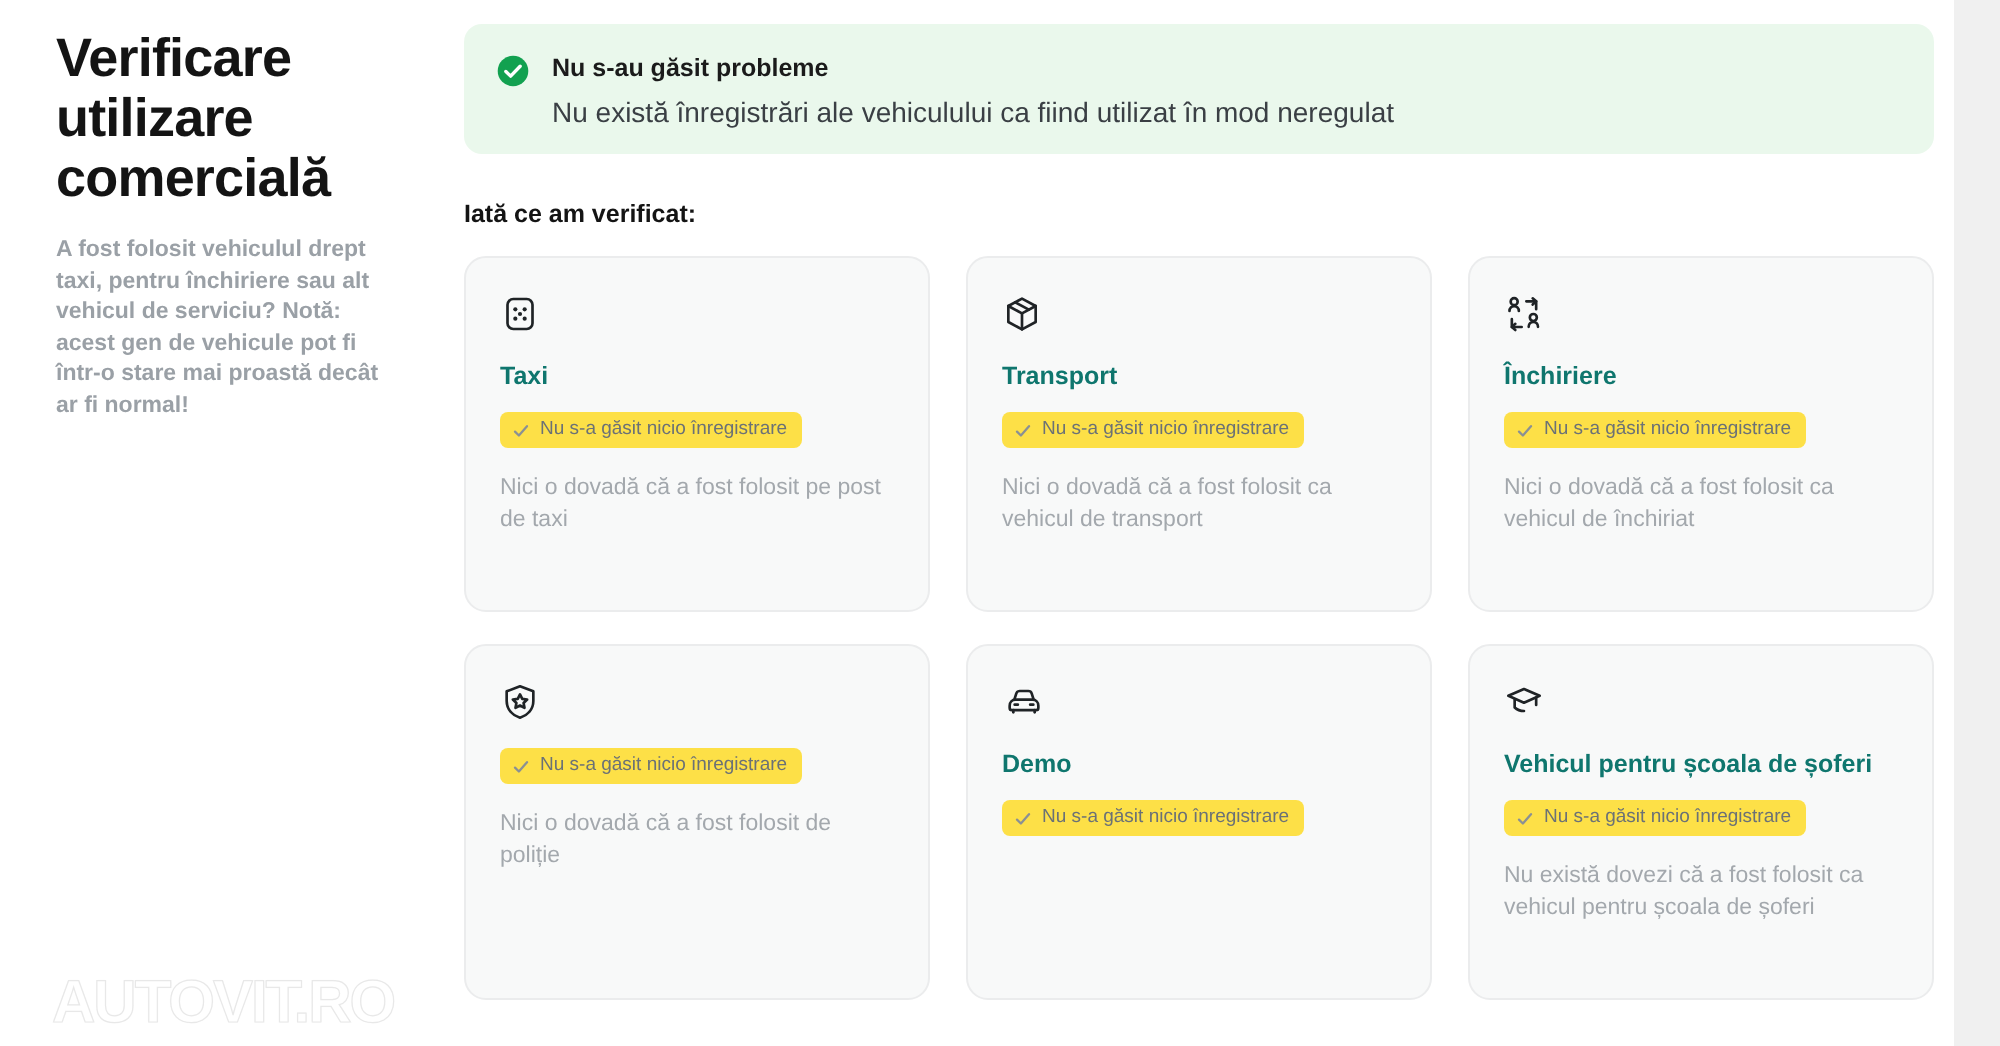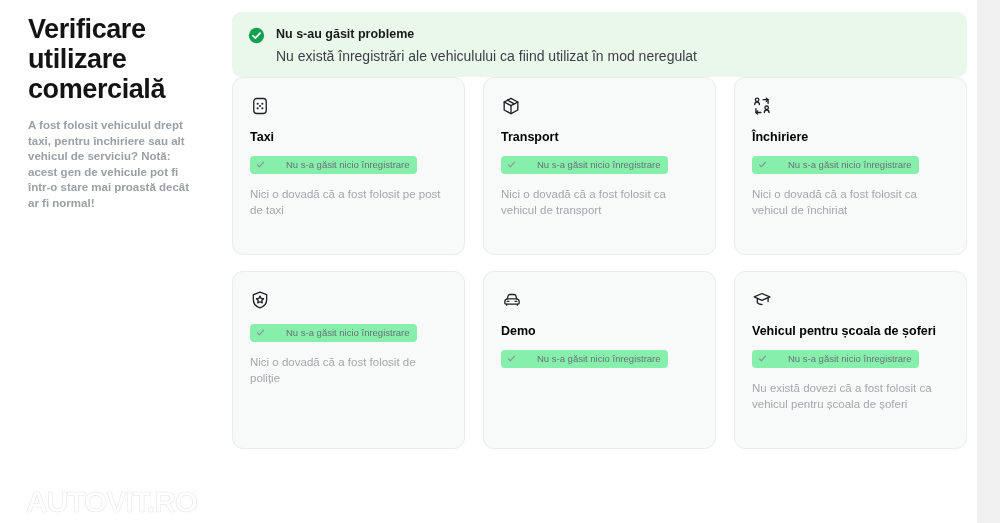--- a/index.html
+++ b/index.html
@@ -134,36 +134,35 @@
   .card-icon {
     width: 20px;
     height: 20px;
     color: #1f2326;
     margin-bottom: 13px;
   }
   .card-icon svg { display: block; }
   .card-title {
     font-size: 12.5px;
     font-weight: bold;
-    color: #000000;
+    color: #0f766e;
     line-height: 16px;
     margin-bottom: 10px;
   }
   .badge {
     display: inline-flex;
     align-items: center;
-    background: #86efac;
+    background: #fde047;
     border-radius: 4px;
     padding: 3px 7px 3px 6px;
     font-size: 9.5px;
     color: #6b7176;
     line-height: 12px;
     margin-bottom: 12px;
     white-space: nowrap;
-    gap: 16px;
   }
   .badge-check {
     width: 9px;
     height: 9px;
     margin-right: 5px;
     flex: 0 0 auto;
   }
   .card-desc {
     font-size: 11.5px;
     line-height: 16px;
@@ -194,20 +193,21 @@
             <circle cx="10" cy="10" r="9" fill="#12a150"></circle>
             <path d="M5.8 10.3 L8.6 13 L14.2 7.2" fill="none" stroke="#ffffff" stroke-width="2" stroke-linecap="round" stroke-linejoin="round"></path>
           </svg>
         </span>
         <div class="alert-body">
           <div class="alert-title">Nu s-au găsit probleme</div>
           <div class="alert-sub">Nu există înregistrări ale vehiculului ca fiind utilizat în mod neregulat</div>
         </div>
       </div>
 
+      <div class="section-label">Iată ce am verificat:</div>
 
       <div class="grid">
 
         <div class="card">
           <div class="card-icon">
             <svg viewBox="0 0 24 24" width="20" height="20" fill="none" stroke="#1f2326" stroke-width="1.6" stroke-linecap="round" stroke-linejoin="round">
               <rect x="4.5" y="3" width="15" height="18" rx="3.5"></rect>
               <circle cx="9.2" cy="9.2" r="1.25" fill="#1f2326" stroke="none"></circle>
               <circle cx="14.8" cy="9.2" r="1.25" fill="#1f2326" stroke="none"></circle>
               <circle cx="12" cy="12" r="1.25" fill="#1f2326" stroke="none"></circle>

